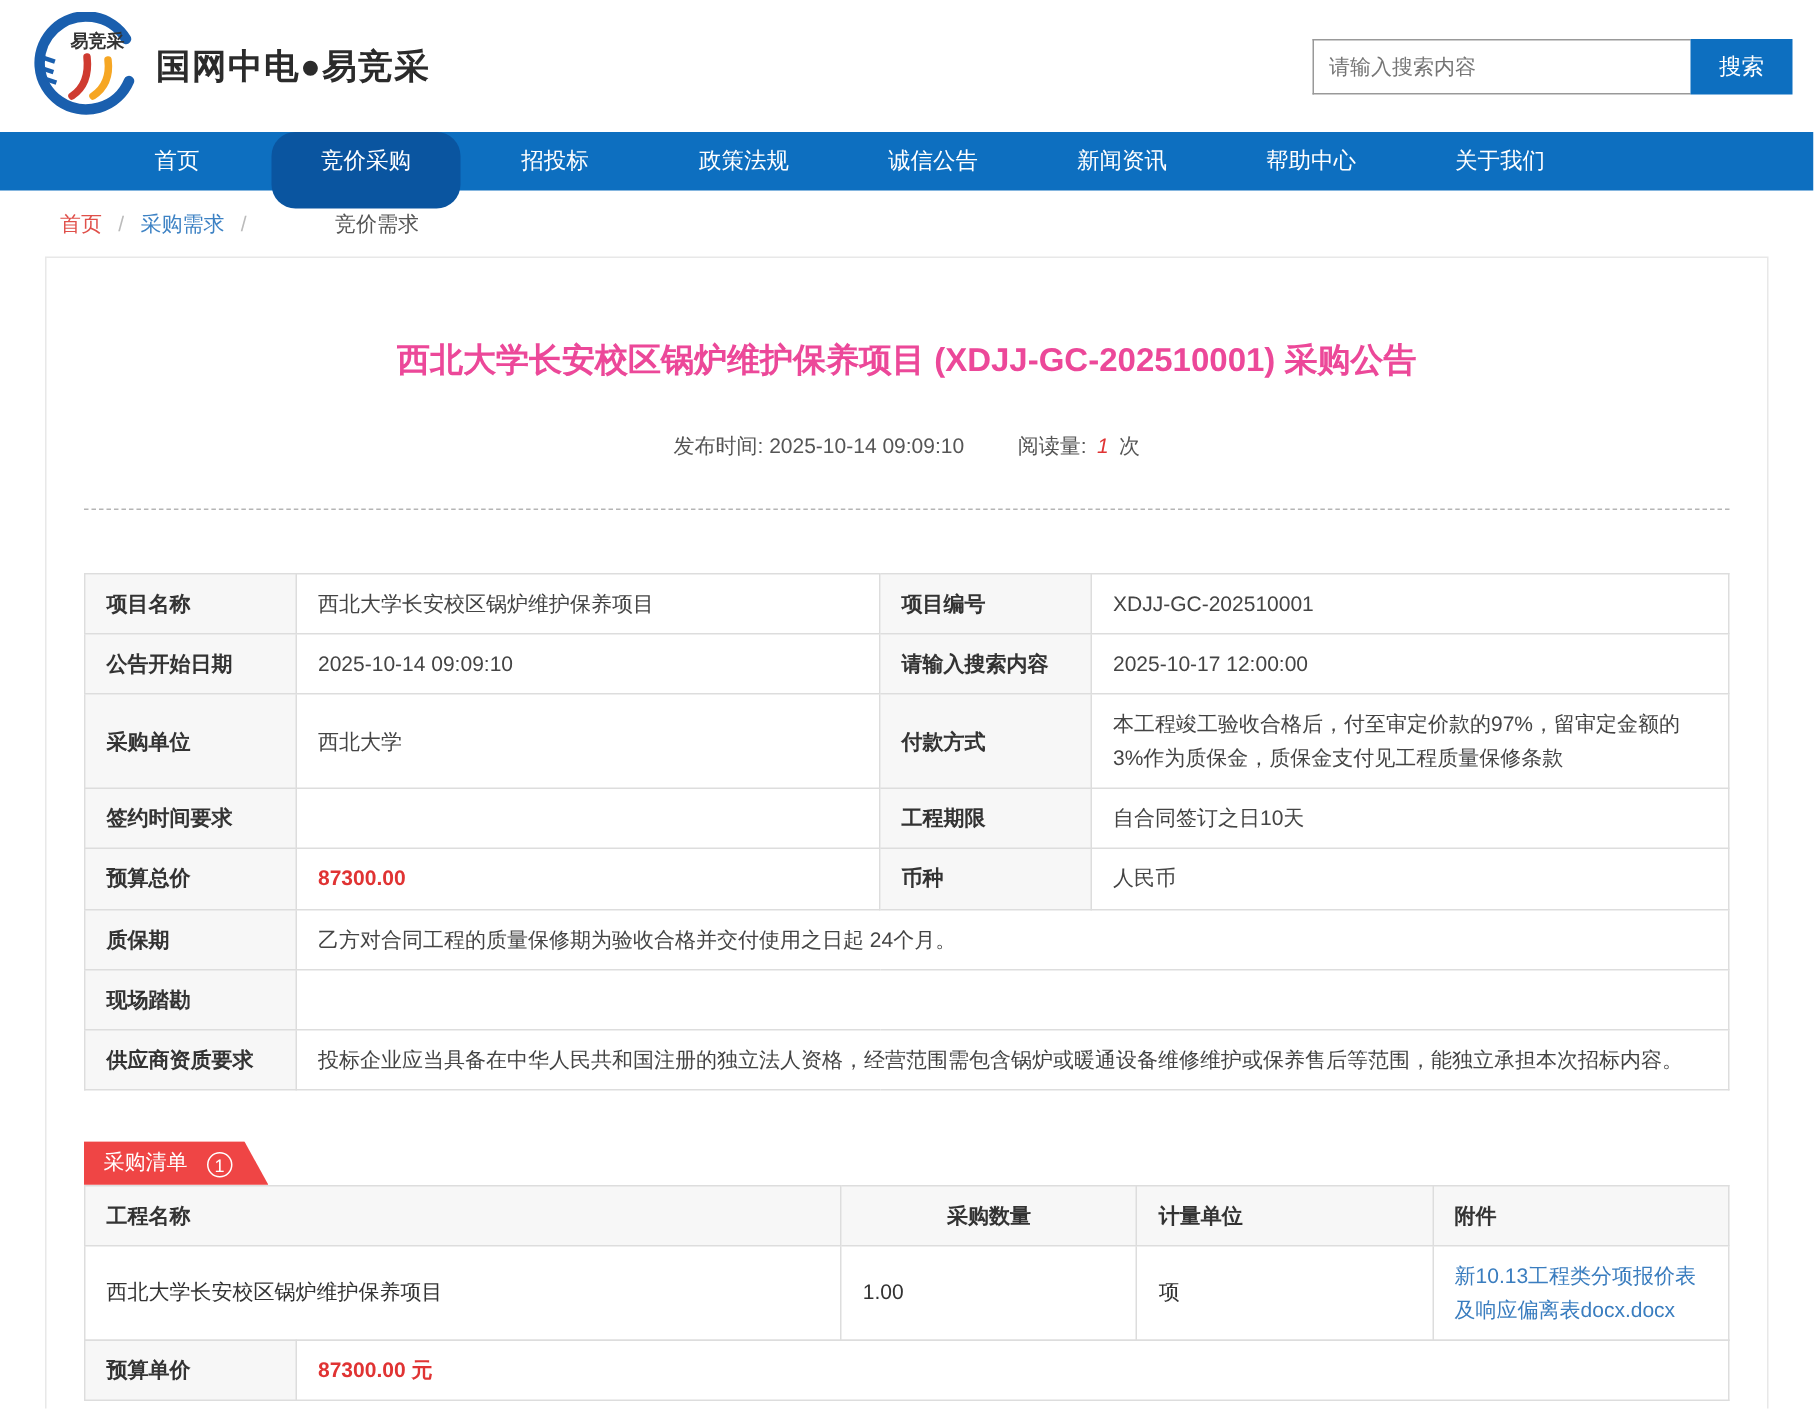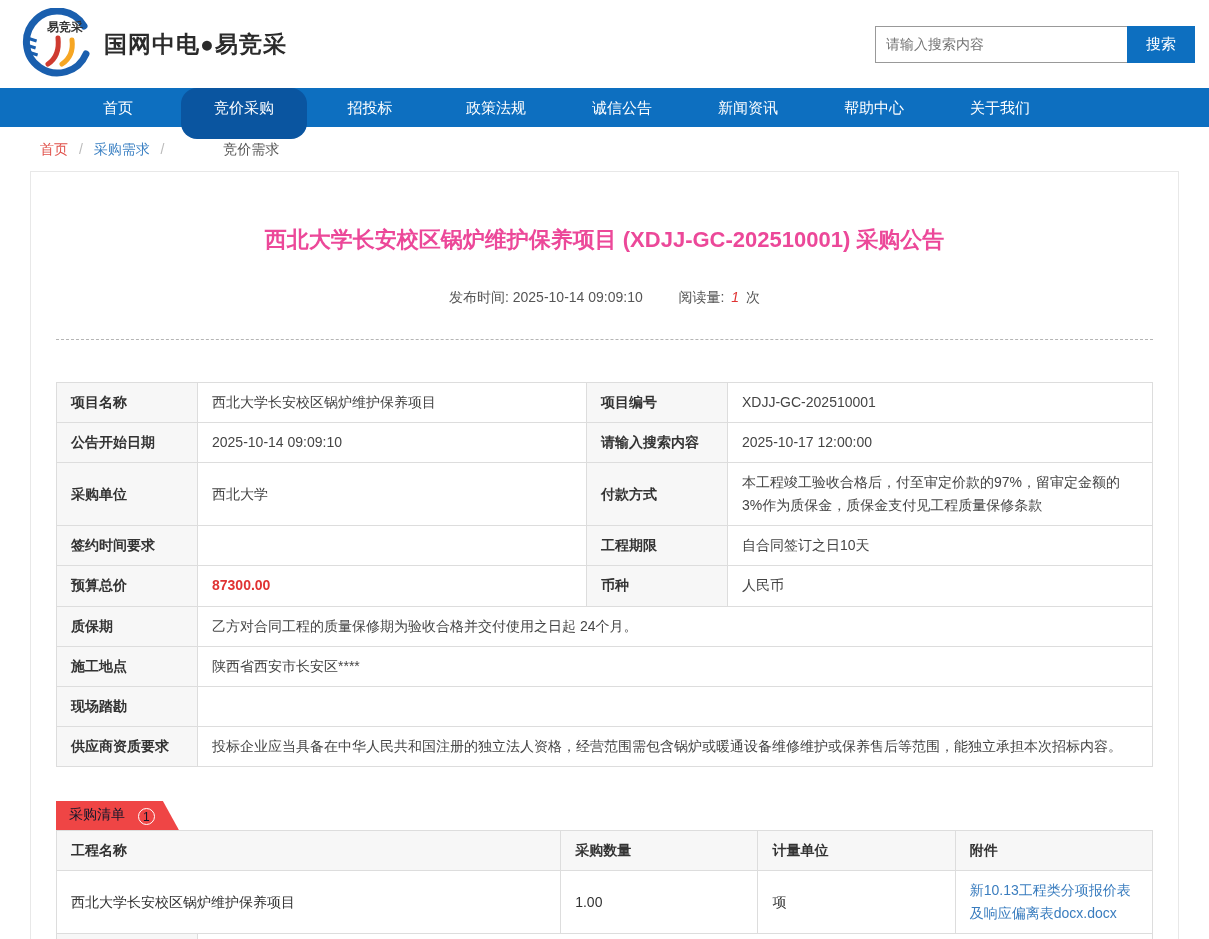--- a/index.html
+++ b/index.html
@@ -41,26 +41,26 @@
   table { width:100%; border-collapse:collapse; table-layout:fixed; }
   td, th { border:1px solid #ddd; padding:8px 14px; font-size:14px; vertical-align:middle;
     word-break:break-all; line-height:1.65; }
   .lbl { background:#f7f7f7; font-weight:bold; color:#333; width:141px; }
   .val { color:#444; }
   .red { color:#e03333; font-weight:bold; }
   .info-table .w-val1 { width:389px; }
   .info-table .w-lbl2 { width:141px; }
 
   
-  .badge { margin-top:34px; display:inline-block; background:#ef4545; color:#0f172a; font-size:14px;
+  .badge { margin-top:34px; display:inline-block; background:#ef4545; color:#ffffff; font-size:14px;
     padding:5px 24px 5px 13px; clip-path:polygon(0 0, calc(100% - 16px) 0, 100% 100%, 0 100%); }
   .badge-count { display:inline-block; width:17px; height:17px; line-height:16px; text-align:center;
     border:1px solid #fff; border-radius:50%; font-size:12px; margin-left:9px; vertical-align:-2px; }
   .plist-table th { background:#f7f7f7; text-align:left; font-weight:bold; color:#333; }
-  .plist-table .c1 { width:46%; } .plist-table .c2 { width:18%; } .plist-table .c3 { width:18%; } .plist-table .c4 { width:18%; }
+  .plist-table .c1 { width:46%; } .plist-table .c2 { width:18%;text-align:center; } .plist-table .c3 { width:18%; } .plist-table .c4 { width:18%; }
   .attachment-link { color:#3a7dbf; text-decoration:none; cursor:pointer; }
   .detail-table { margin-top:-1px; }
 </style>
 </head>
 <body>
 
 <div class="header">
   <svg class="logo" viewBox="0 0 72 72">
     <path d="M 62 18 A 31 31 0 1 0 64 46" fill="none" stroke="#1a5fae" stroke-width="7" stroke-linecap="round"></path>
     <rect x="6" y="30" width="9" height="3" fill="#1a5fae" transform="rotate(18 10 31)"></rect>
@@ -143,24 +143,20 @@
         <td class="lbl">预算总价</td>
         <td class="val red">87300.00</td>
         <td class="lbl">币种</td>
         <td class="val">人民币</td>
       </tr>
       <tr>
         <td class="lbl">质保期</td>
         <td class="val" colspan="3">乙方对合同工程的质量保修期为验收合格并交付使用之日起 24个月。</td>
       </tr>
       <tr>
-        <td class="lbl">施工地点</td>
-        <td class="val" colspan="3">陕西省西安市长安区****</td>
-      </tr>
-      <tr>
         <td class="lbl">现场踏勘</td>
         <td class="val" colspan="3"></td>
       </tr>
       <tr>
         <td class="lbl">供应商资质要求</td>
         <td class="val" colspan="3">投标企业应当具备在中华人民共和国注册的独立法人资格，经营范围需包含锅炉或暖通设备维修维护或保养售后等范围，能独立承担本次招标内容。</td>
       </tr>
     </tbody>
   </table>
 

